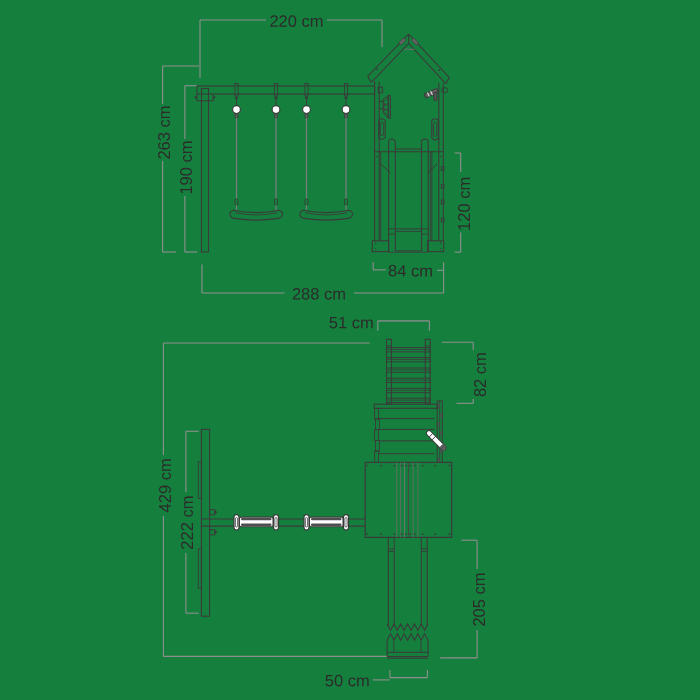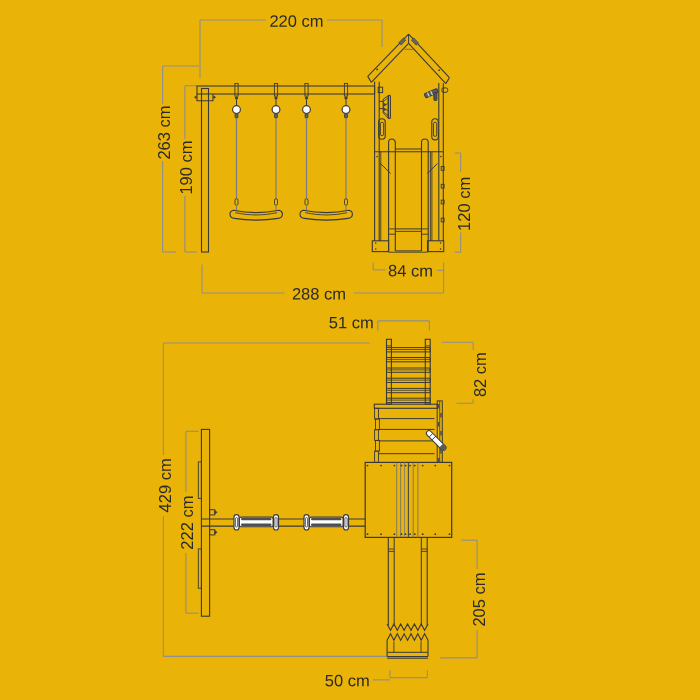--- a/index.html
+++ b/index.html
@@ -1,16 +1,16 @@
 <!DOCTYPE html>
 <html><head>
 <meta charset="utf-8">
 <style>
 html,body{margin:0;padding:0;background:#ffffff;}
-#page{width:700px;height:700px;position:relative;background:#eab308;overflow:hidden;}
+#page{width:700px;height:700px;position:relative;background:#15803d;overflow:hidden;}
 text{font-family:"Liberation Sans", sans-serif;}
 </style>
 </head>
 <body>
 
 <div id="page">
 <svg width="700" height="700" viewBox="0 0 700 700" xmlns="http://www.w3.org/2000/svg">
 
 <line x1="200" y1="20" x2="266" y2="20" stroke="#8f8f8f" stroke-width="1.1"></line>
 <line x1="327" y1="20" x2="382" y2="20" stroke="#8f8f8f" stroke-width="1.1"></line>

